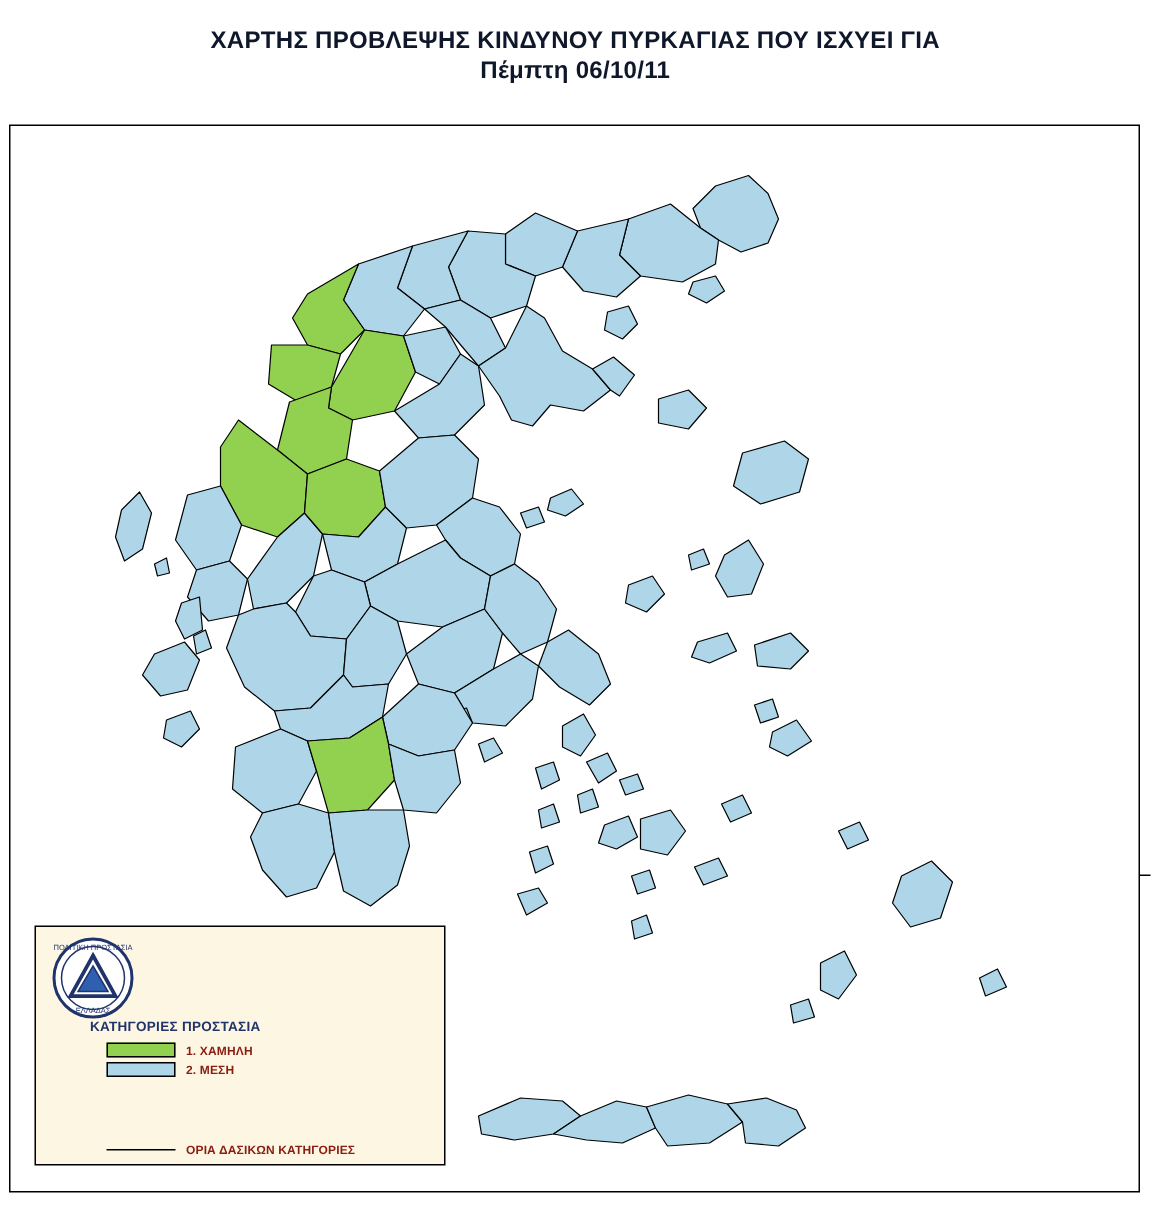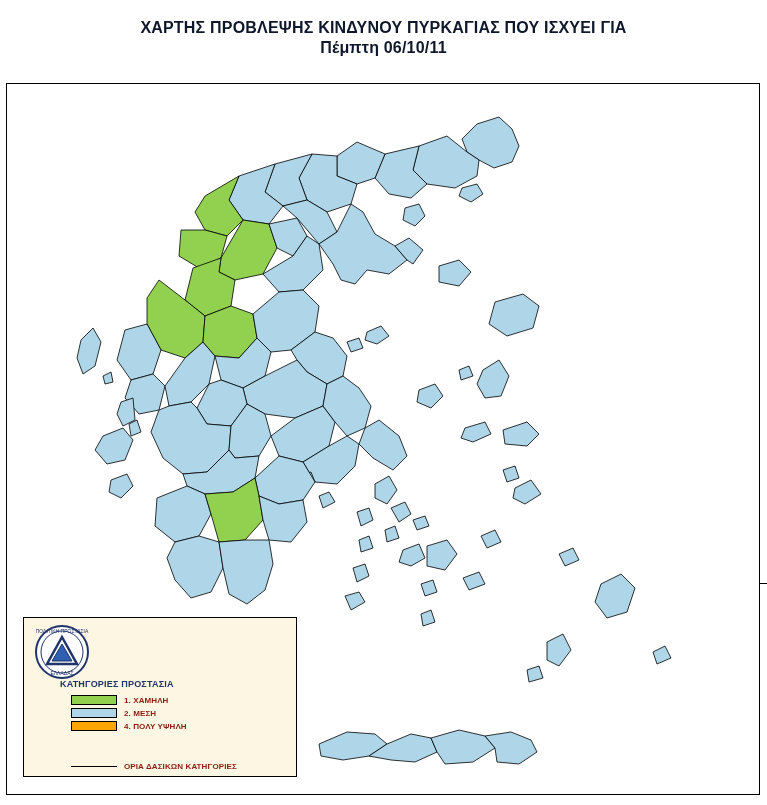--- a/index.html
+++ b/index.html
@@ -268,24 +268,20 @@
 
       <div class="legend-rows">
         <div class="legend-row">
           <span class="swatch" style="background:#92d050"></span>
           <span class="legend-label">1. ΧΑΜΗΛΗ</span>
         </div>
         <div class="legend-row">
           <span class="swatch" style="background:#aed6e8"></span>
           <span class="legend-label">2. ΜΕΣΗ</span>
         </div>
-        <div class="legend-row">
-          <span class="swatch" style="background:#ffa500"></span>
-          <span class="legend-label">4. ΠΟΛΥ ΥΨΗΛΗ</span>
-        </div>
       </div>
 
       <div class="legend-line-row">
         <span class="legend-line"></span>
         <span class="legend-label">ΟΡΙΑ ΔΑΣΙΚΩΝ ΚΑΤΗΓΟΡΙΕΣ</span>
       </div>
     </div>
 
   </div>
 

